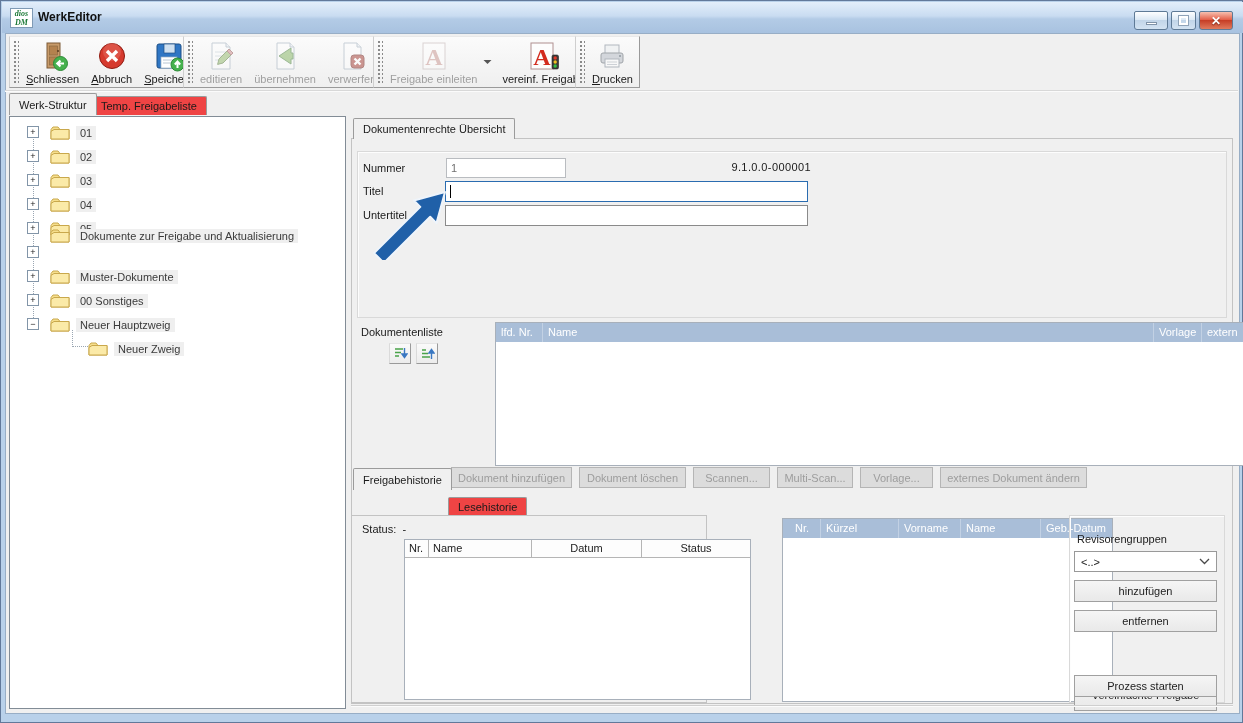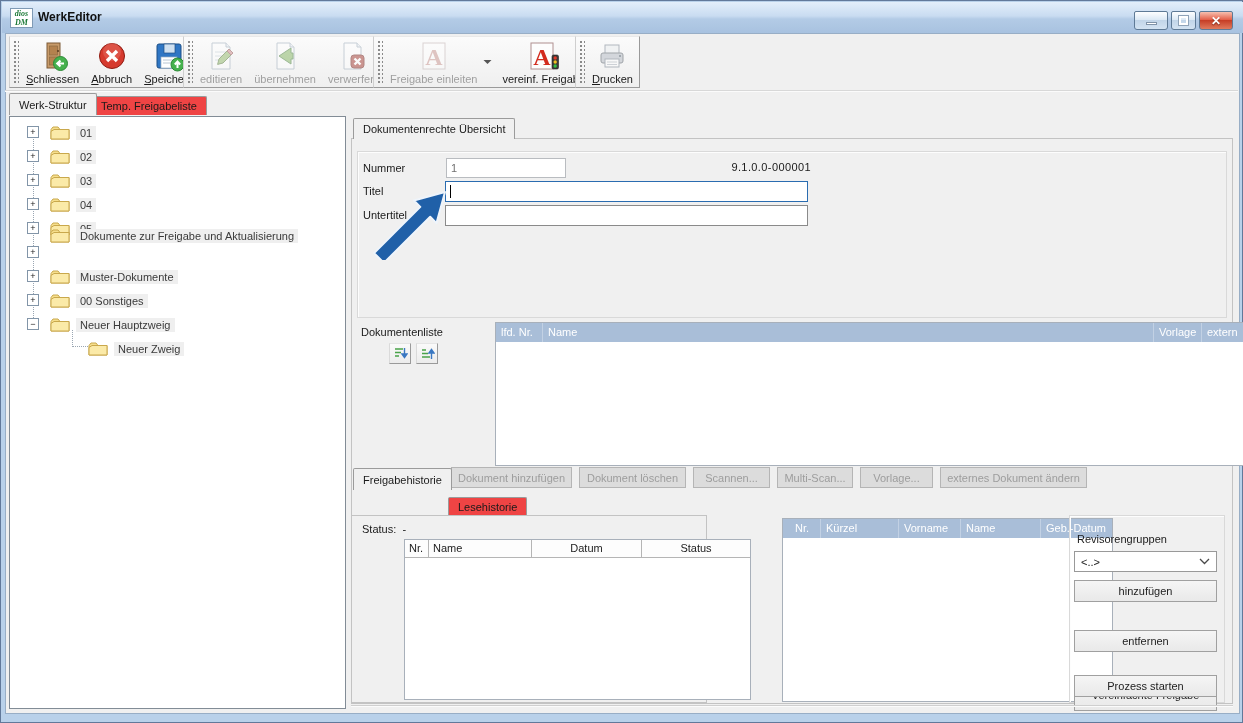--- a/index.html
+++ b/index.html
@@ -403,18 +403,18 @@
 
   <div class="groupbox" style="left:1068px; top:514px; width:156px; height:188px;"></div>
   <div class="flabel" style="left:1076px; top:532px;">Revisorengruppen</div>
   <div class="dropdown" style="left:1073px; top:550px; width:143px; height:21px;">
     <span>&lt;..&gt;</span>
     <svg width="11" height="7" viewBox="0 0 11 7">
         <path d="M1 1l4.5 4.5L10 1" stroke="#4a4a4a" stroke-width="1.3" fill="none"></path>
       </svg>
   </div>
   <div class="btn abs" style="left:1073px; top:579px; width:143px; height:22px;">hinzufügen</div>
-  <div class="btn abs" style="left:1073px; top:629px; width:143px; height:22px;">entfernen</div>
+  <div class="btn abs" style="left:1073px; top:609px; width:143px; height:22px;">entfernen</div>
   <div class="btn abs" style="left:1073px; top:647px; width:143px; height:33px;margin-top:30px;">Vereinfachte Freigabe</div>
   <div class="btn abs" style="left:1073px; top:674px; width:143px; height:22px;">Prozess starten</div>
 
   <div class="etch-bottom" style="left:350px; top:704px; width:882px;"></div>
 </div>
 
 </body></html>

